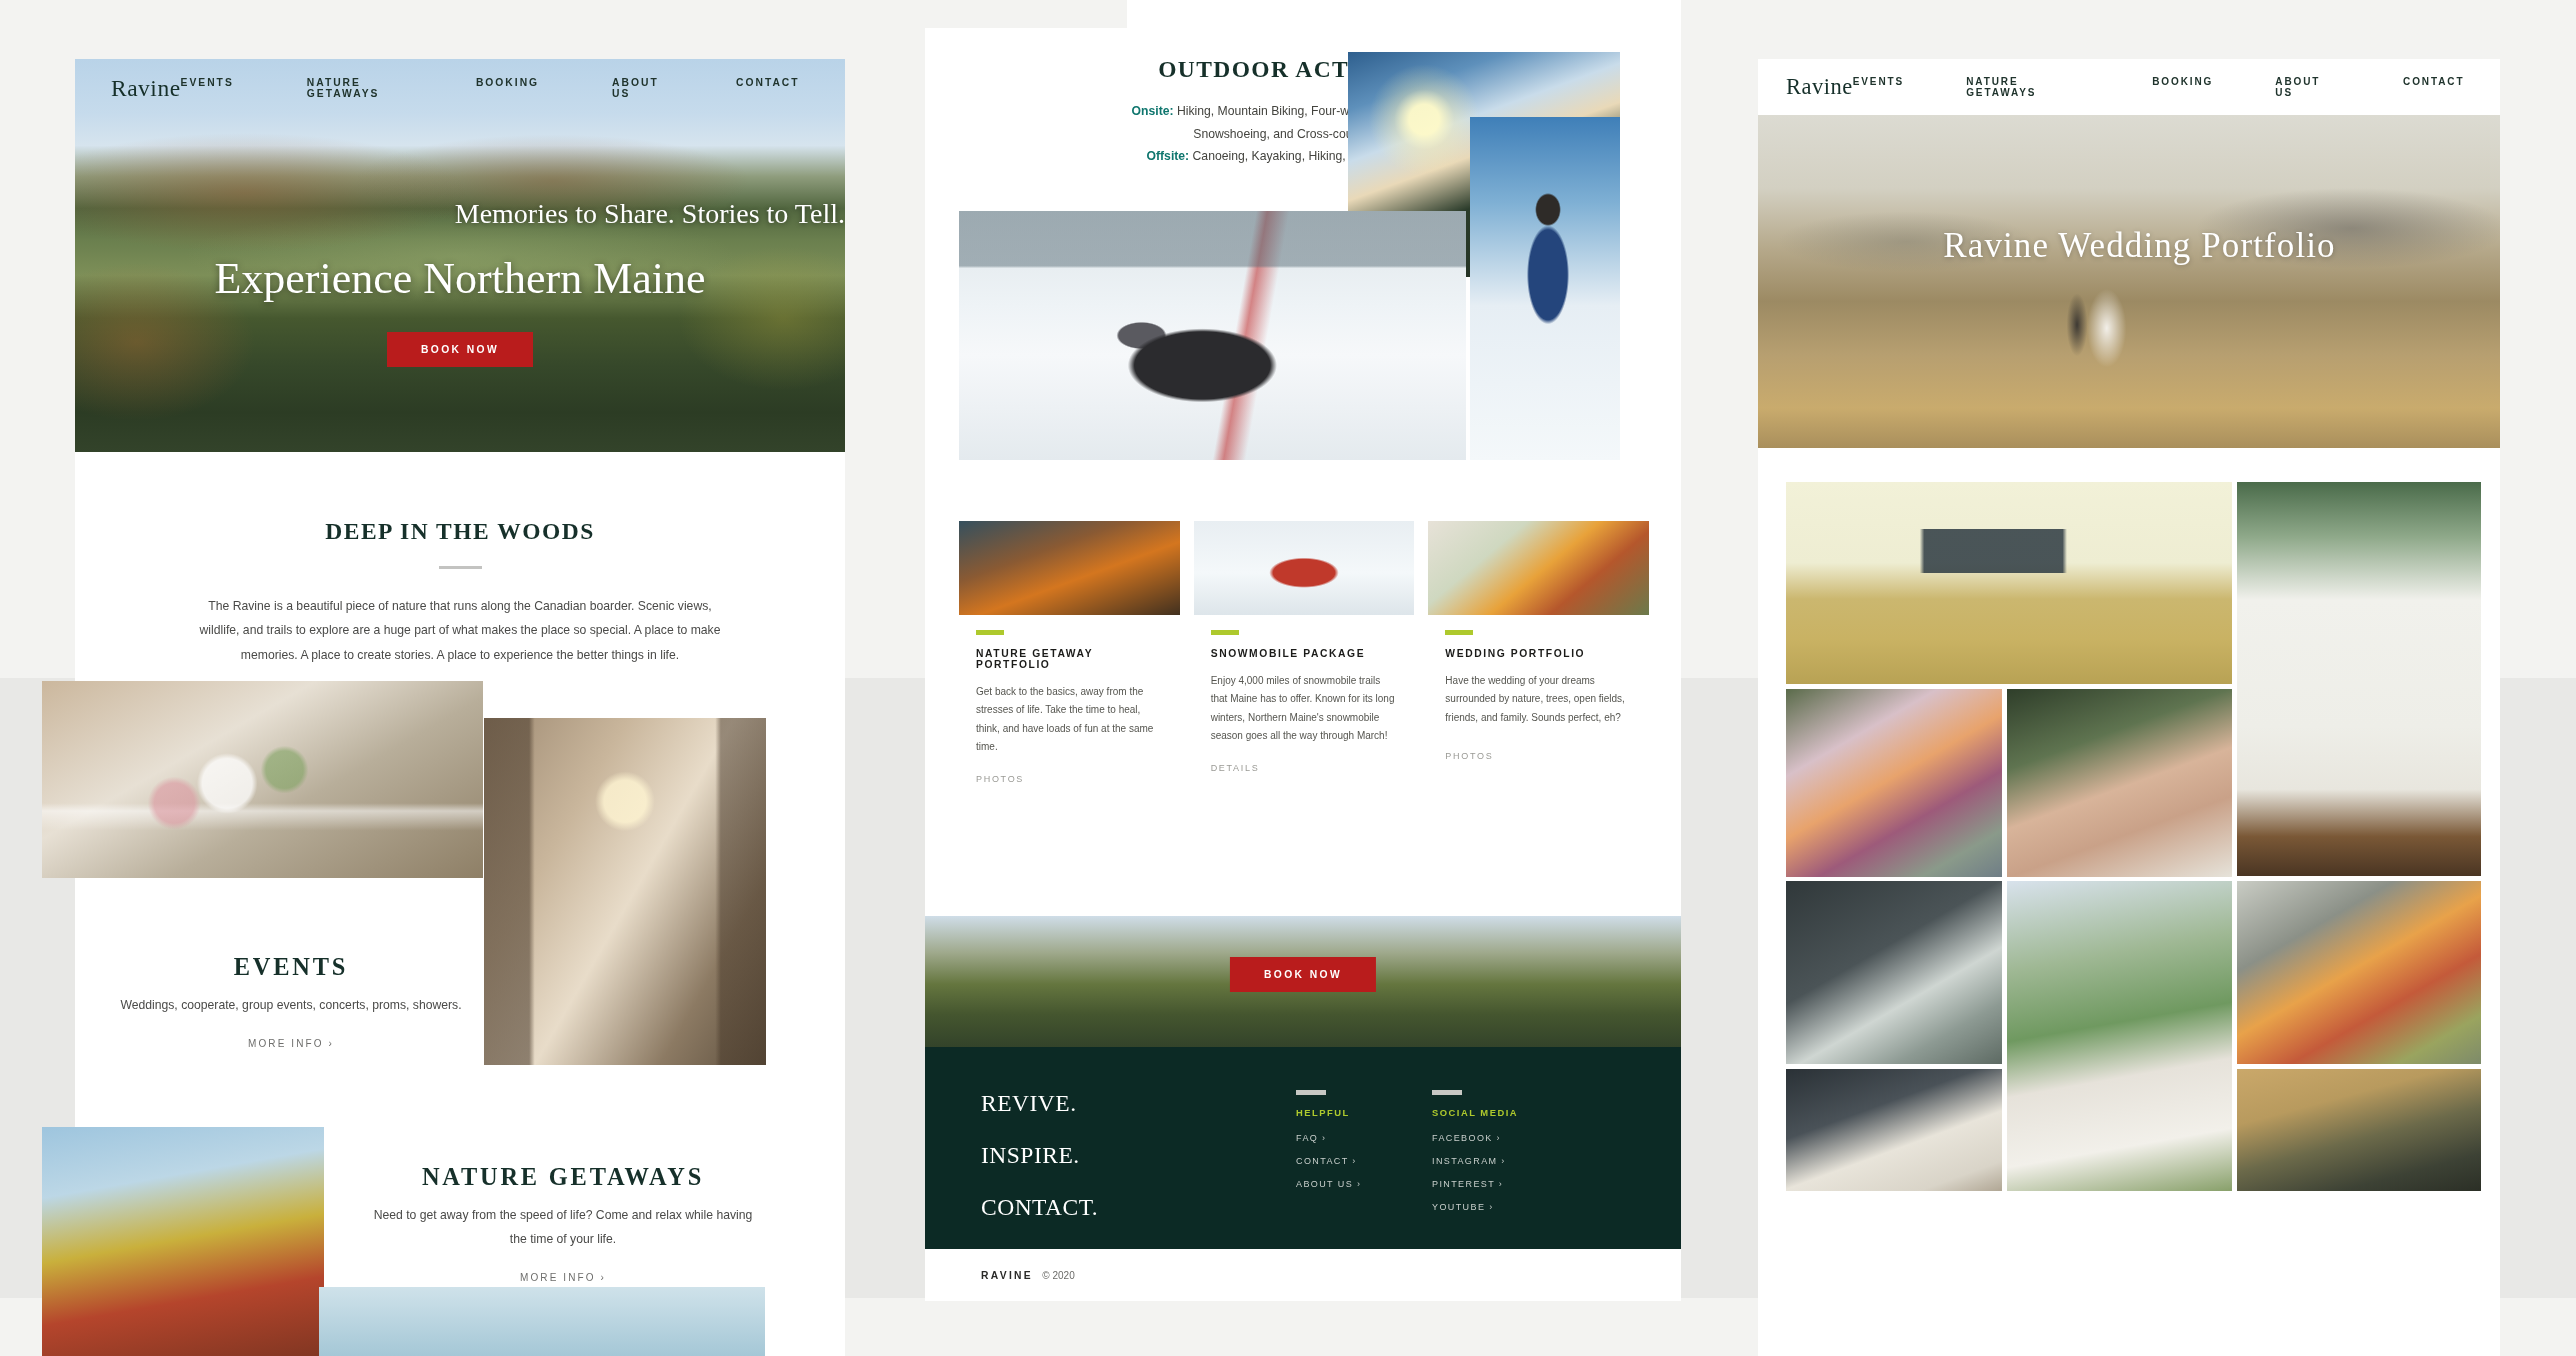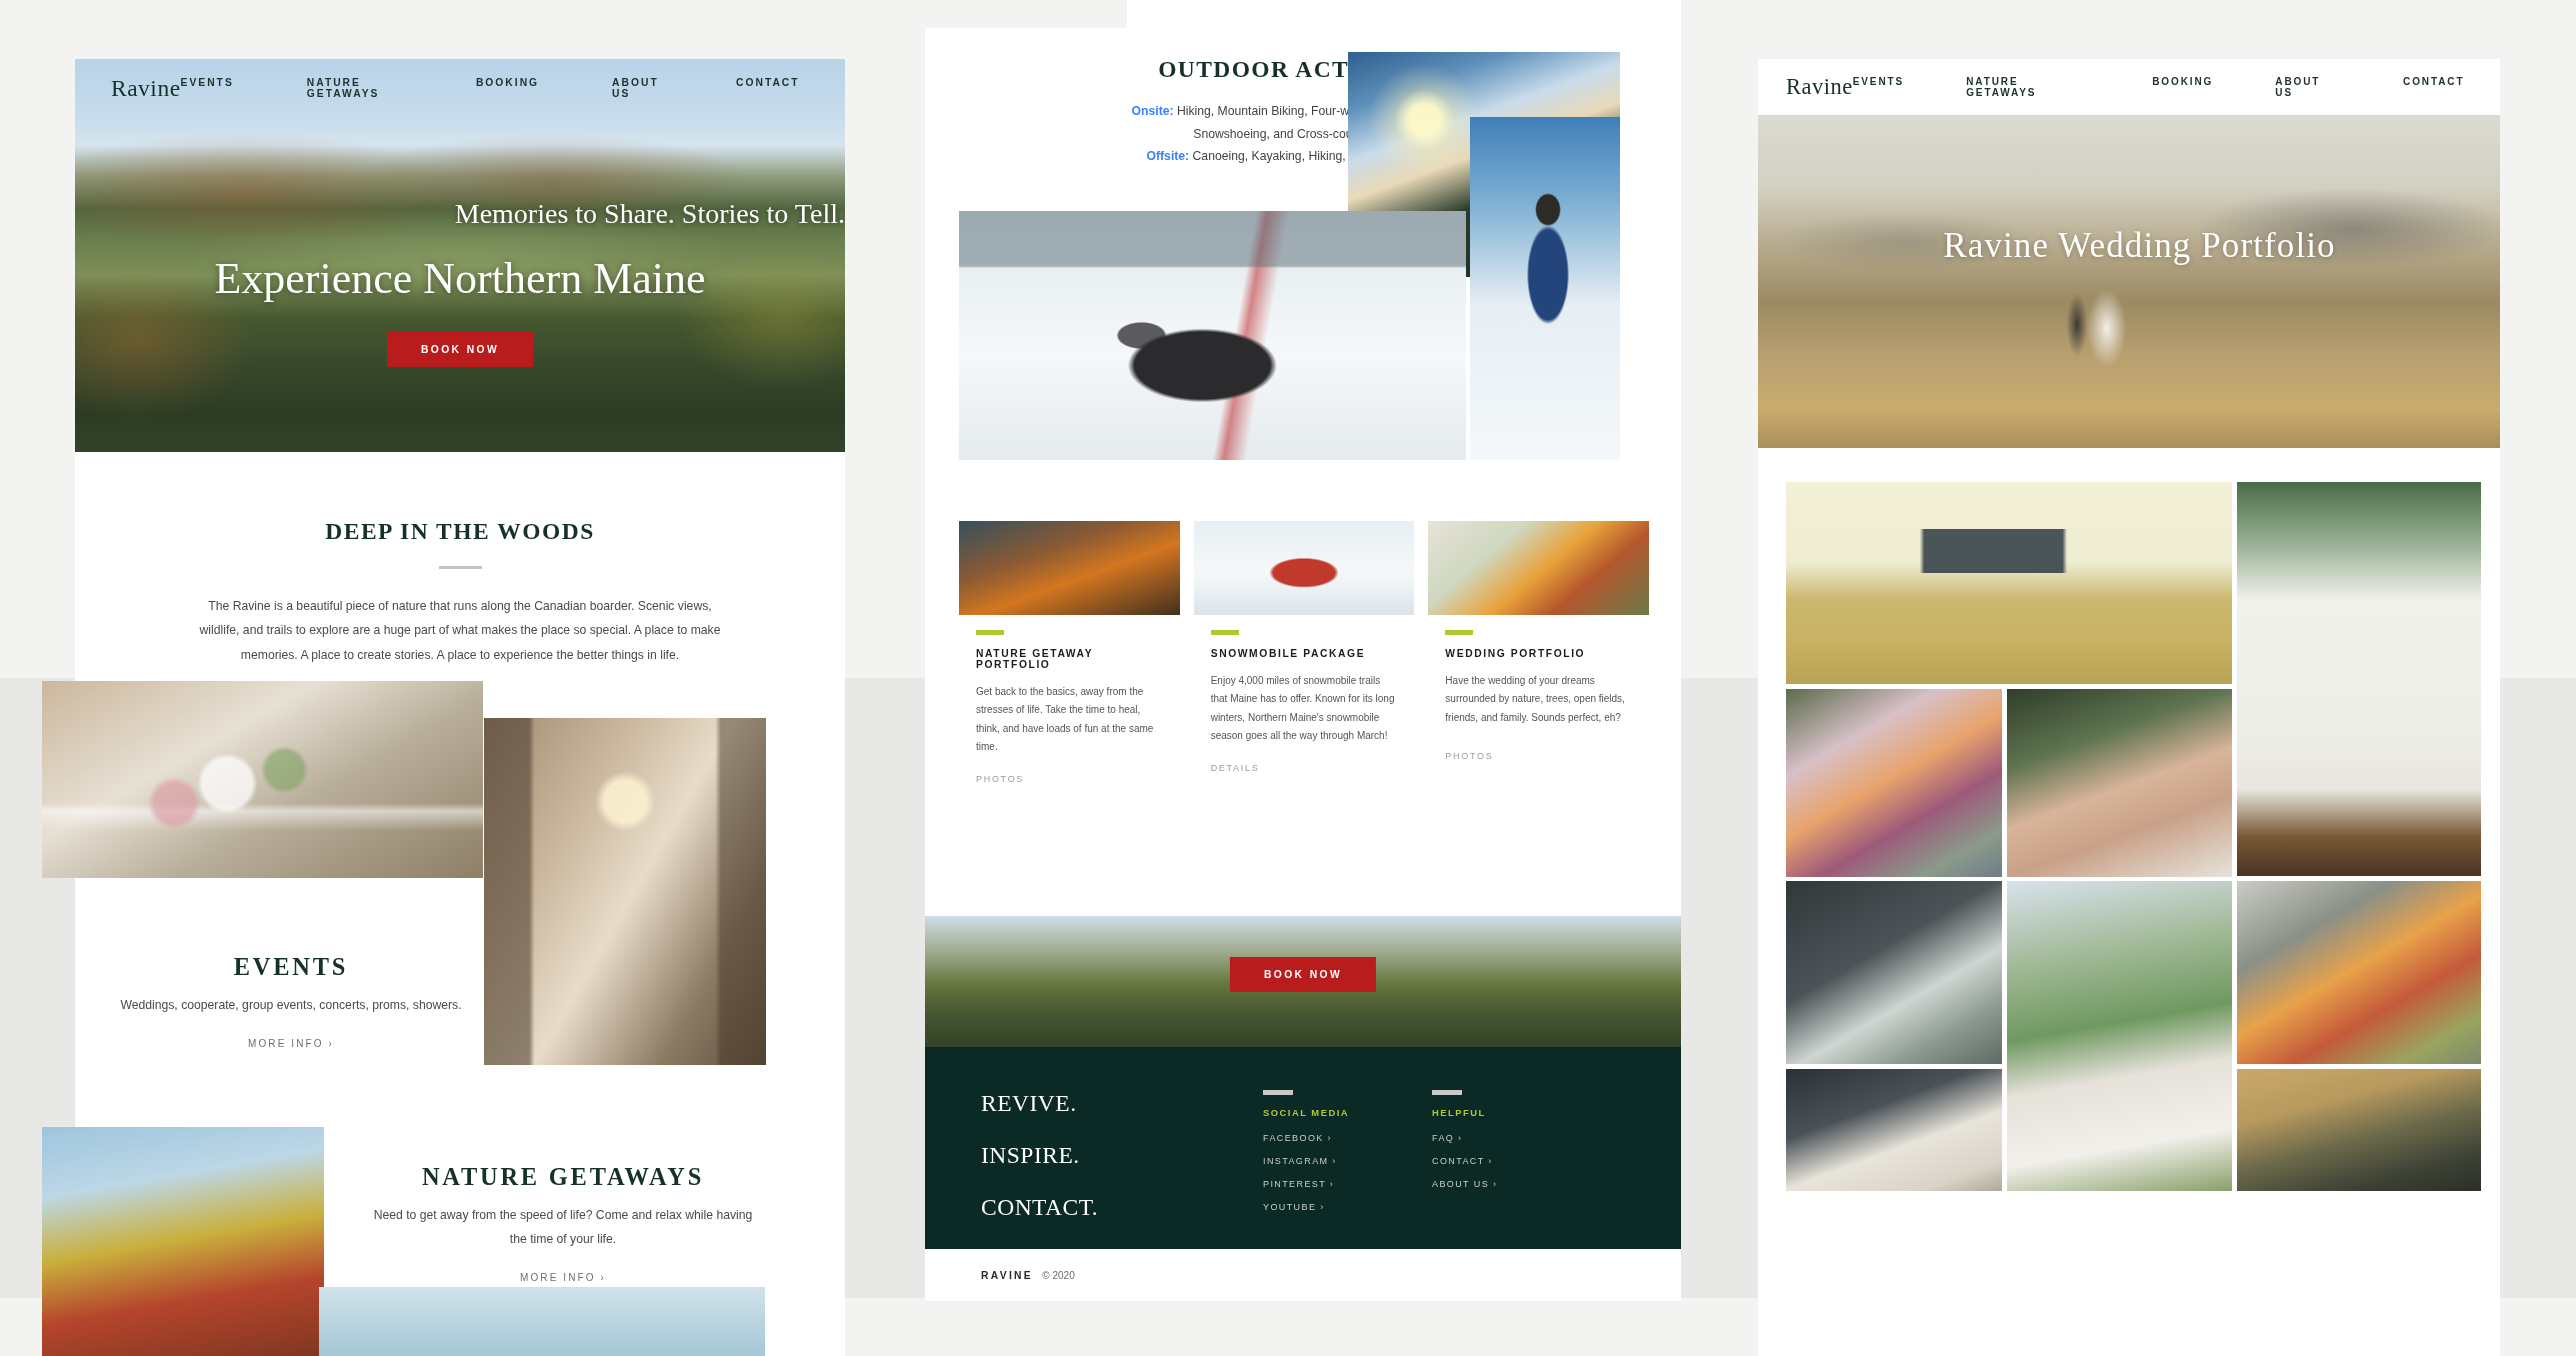--- a/index.html
+++ b/index.html
@@ -140,21 +140,21 @@
   }
   .act{ text-align:center; padding:56px 0 0; }
   .act h2{
     font-family:"Liberation Serif", serif; font-weight:bold;
     font-size:23.5px; letter-spacing:1.4px; color:#16302a;
   }
   .act p{
     font-size:12.2px; line-height:1.85; color:#44443f;
     width:394px; margin:17px auto 0;
   }
-  .act b{ color:#3b82f6;text-align:center; }
+  .act b{ color:#0f766e;text-align:center; }
 
   .ph-sky{
     position:absolute; left:423px; top:52px; width:272px; height:225px;
     background:linear-gradient(160deg,#2e5f8e 0%,#5e90bb 18%,#c9dcea 34%,#e9d9b8 46%,#2b3c2b 62%,#1e2c20 100%);
   }
   .ph-sky::after{
     content:""; position:absolute; inset:0;
     background:radial-gradient(circle at 28% 30%, rgba(255,250,200,.95) 0 6%, rgba(255,240,170,.35) 12%, transparent 22%);
   }
   .ph-snowmob{
@@ -379,34 +379,34 @@
   <div class="cta">
     <button class="btn-book">BOOK NOW</button>
   </div>
 
   <div class="footer">
     <div class="f-left">
       <div>REVIVE.</div>
       <div>INSPIRE.</div>
       <div>CONTACT.</div>
     </div>
+    <div class="f-col c-b">
+      <div class="f-dash"></div>
+      <div class="f-head">HELPFUL</div>
+      <div class="f-link">FAQ ›</div>
+      <div class="f-link">CONTACT ›</div>
+      <div class="f-link">ABOUT US ›</div>
+    </div>
     <div class="f-col">
       <div class="f-dash"></div>
       <div class="f-head">SOCIAL MEDIA</div>
       <div class="f-link">FACEBOOK ›</div>
       <div class="f-link">INSTAGRAM ›</div>
       <div class="f-link">PINTEREST ›</div>
       <div class="f-link">YOUTUBE ›</div>
-    </div>
-    <div class="f-col c-b">
-      <div class="f-dash"></div>
-      <div class="f-head">HELPFUL</div>
-      <div class="f-link">FAQ ›</div>
-      <div class="f-link">CONTACT ›</div>
-      <div class="f-link">ABOUT US ›</div>
     </div>
   </div>
 
   <div class="f-bottom">
     <span class="f-brand">RAVINE</span>
     <span class="f-copy">© 2020</span>
   </div>
 </div>
 
 <div class="panel" id="panel-right">

